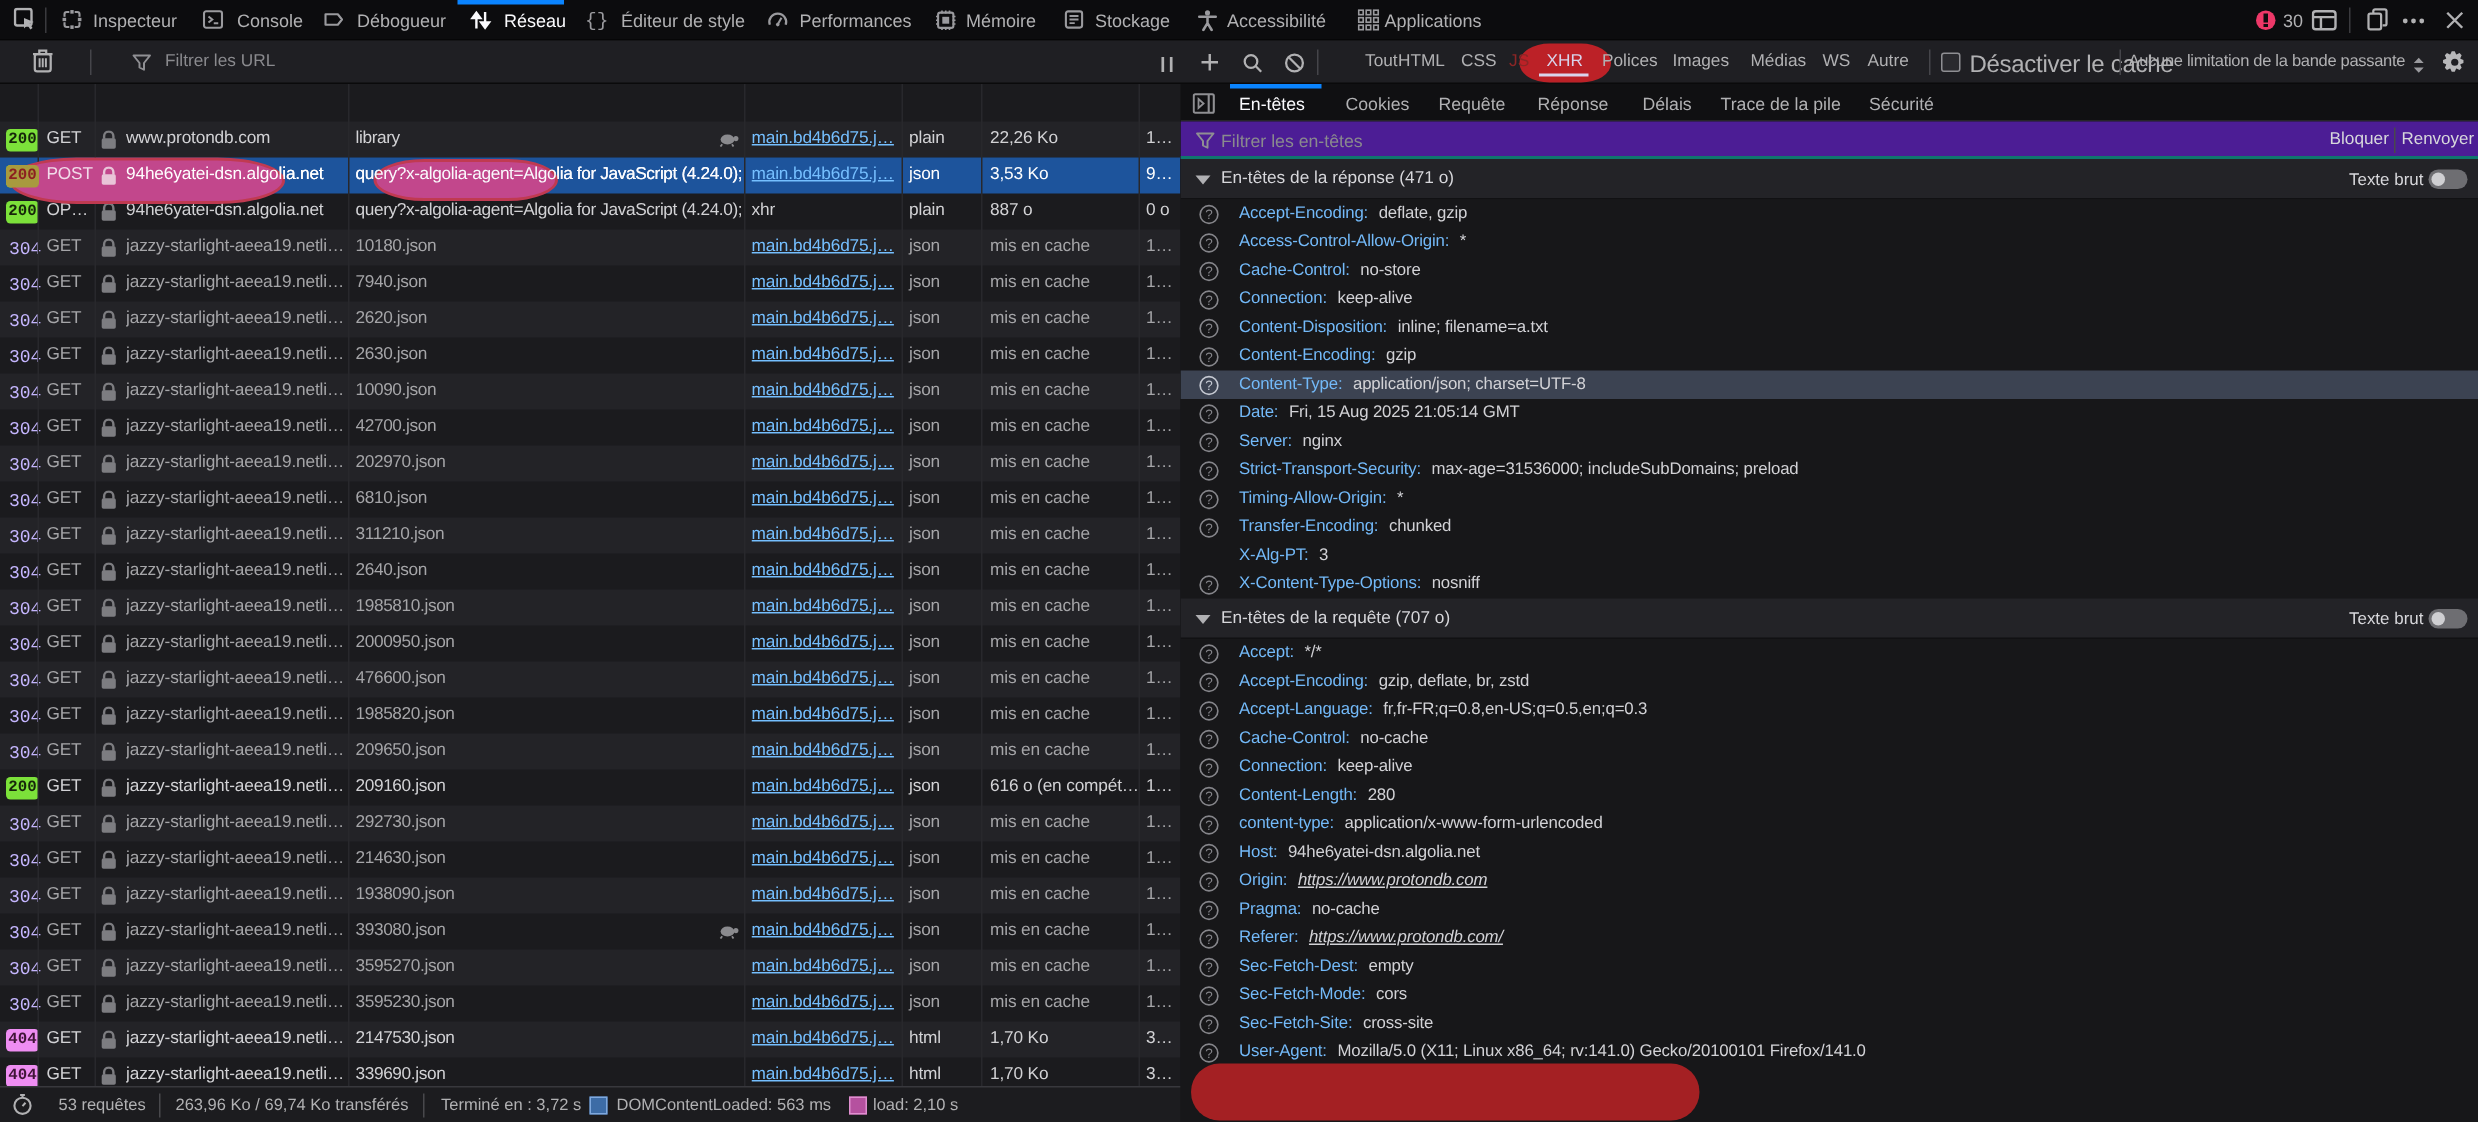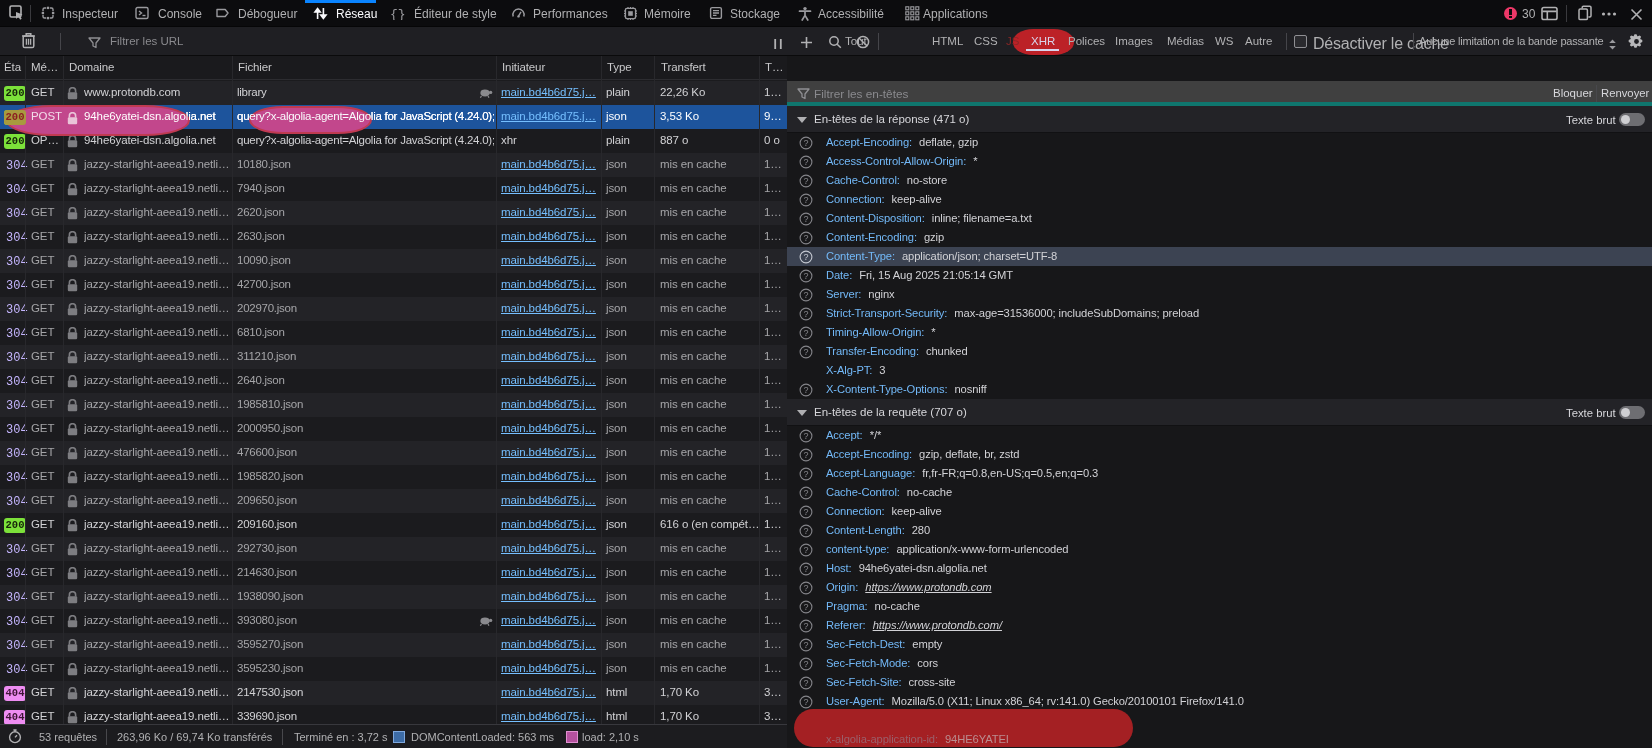--- a/index.html
+++ b/index.html
@@ -41,21 +41,21 @@
 .tur{position:absolute;left:479px;top:8px}
 .csep{position:absolute;top:0;width:1px;height:668px;background:#28282c;z-index:5}
 
 #sb{position:absolute;left:0;top:668px;width:787px;height:32px;background:#1c1c1f;border-top:1px solid #38383d;z-index:9}
 #sb span{position:absolute;top:6px;font-size:11px;color:#b1b1b3;white-space:nowrap}
 .sw{position:absolute;top:6px;width:12px;height:12px}
 
 #rp{left:787px;top:56px;width:865px;height:692px;background:#171719;overflow:hidden}
 #rtabs{position:absolute;left:0;top:0;width:865px;height:25px;background:#101012;border-bottom:1px solid #262629}
 #rtabs span{position:absolute;top:6px;font-size:11.8px;color:#b1b1b3;white-space:nowrap}
-#rfil{position:absolute;left:0;top:25px;width:865px;height:25px;background:#404040;border-bottom:4px solid #0f766e}
+#rfil{position:absolute;left:0;top:25px;width:865px;height:25px;background:#4c1d95;border-bottom:2px solid #0f766e}
 #rfil span{position:absolute;top:6px;font-size:11.8px;color:#8a8a8e}
 .secbar{position:absolute;left:0;width:865px;height:27px;background:#232327;border-bottom:1px solid #111113}
 .secbar .tt{position:absolute;left:27px;top:7px;font-size:11.5px;color:#d7d7db;white-space:nowrap}
 .tri{position:absolute;left:10px;top:11px;width:0;height:0;border-left:5px solid transparent;border-right:5px solid transparent;border-top:6px solid #b0b0b3}
 .raw{position:absolute;top:7.5px;font-size:11.3px;color:#d7d7db}
 .tog{position:absolute;top:7px;width:26px;height:13px;border-radius:7px;background:#6e6e72}
 .tog i{position:absolute;left:2px;top:2px;width:9px;height:9px;border-radius:50%;background:#cfcfd2}
 .hrow{position:absolute;left:0;width:865px;height:19px;font-size:11.2px;letter-spacing:-0.1px;white-space:nowrap;line-height:19px;padding-left:39px}
 .hrow.hl{background:#3c4352}
 .qi{position:absolute;left:12px;top:2.5px;color:#85858a}
@@ -187,21 +187,21 @@
         </svg></span>
 <span class="abs" style="left:856px;top:8px"><svg width="14" height="14" viewBox="0 0 14 14">
           <circle cx="7" cy="7" r="5.6" fill="none" stroke="#b1b1b3" stroke-width="1.5"></circle>
           <path d="M3 3l8 8" stroke="#b1b1b3" stroke-width="1.5"></path>
         </svg></span>
 <div class="sep2" style="left:878px"></div>
 <div class="ell" style="left:1013px;top:2px;width:61px;height:25.5px;border-radius:20px/12.7px;background:#bc2127"></div>
 <span class="fbtn above" style="left:1006px;color:#8c2626">JS</span>
 <span class="fbtn above" style="left:1031px;color:#d8d3ea">XHR</span>
 <div class="abs above" style="left:1026px;top:21.5px;width:33px;height:2.6px;background:#d9d4ec"></div>
-<span class="fbtn above" style="left:845px">Tout</span>
+<span class="fbtn above" style="left:910px">Tout</span>
 <span class="fbtn above" style="left:932px">HTML</span>
 <span class="fbtn above" style="left:974px">CSS</span>
 <span class="fbtn above" style="left:1068px">Polices</span>
 <span class="fbtn above" style="left:1115px">Images</span>
 <span class="fbtn above" style="left:1167px">Médias</span>
 <span class="fbtn above" style="left:1215px">WS</span>
 <span class="fbtn above" style="left:1245px">Autre</span>
 <div class="sep2" style="left:1286px"></div>
 <span class="abs" style="left:1294px;top:7.5px;width:13px;height:13px;border:1px solid #8f8f93;border-radius:2px;background:#2a2a2e"></span>
 <span class="fbtn" style="left:1313px;font-size:16px;letter-spacing:-0.2px">Désactiver le cache</span>
@@ -209,30 +209,20 @@
 <span class="fbtn" style="left:1419px;font-size:11px;letter-spacing:-0.2px">Aucune limitation de la bande passante</span>
 <span class="abs" style="left:1608px;top:8.5px"><svg width="9" height="11" viewBox="0 0 9 11">
           <path d="M4.5 0.5L7.8 4H1.2zM4.5 10.5L1.2 7h6.6z" fill="#9a9a9e"></path>
         </svg></span>
 <span class="abs" style="left:1628px;top:6px"><svg width="17" height="17" viewBox="0 0 17 17">
           <path d="M8.5 1.2l.9 2 .3.1 2-.9 1.4 1.4-.9 2 .1.3 2 .9v2l-2 .9-.1.3.9 2-1.4 1.4-2-.9-.3.1-.9 2h-2l-.9-2-.3-.1-2 .9-1.4-1.4.9-2-.1-.3-2-.9v-2l2-.9.1-.3-.9-2 1.4-1.4 2 .9.3-.1.9-2z" fill="#b8b8ba"></path>
           <circle cx="8.5" cy="8.5" r="2.4" fill="#1f1f23"></circle>
         </svg></span>
 </div>
 <div class="abs" id="lp">
-<div id="lh">
-        <span style="left:4px">Éta</span>
-        <span style="left:31px">Mé…</span>
-        <span style="left:69px">Domaine</span>
-        <span style="left:238px">Fichier</span>
-        <span style="left:502px">Initiateur</span>
-        <span style="left:607px">Type</span>
-        <span style="left:661px">Transfert</span>
-        <span style="left:765px">T…</span>
-      </div>
 <div class="row lt" style="top:25px">
 <span class="b200">200</span>
 <span class="cell met lt2">GET</span>
 <svg class="lk" width="11" height="13" viewBox="0 0 11 13">
           <path d="M2.4 5.5V3.8a3.1 3.1 0 0 1 6.2 0v1.7" fill="none" stroke="currentColor" stroke-width="1.6"></path>
           <rect x="0.8" y="5.2" width="9.4" height="7" rx="1.2" fill="currentColor"></rect>
         </svg>
 <span class="cell dom lt2">www.protondb.com</span>
 <span class="cell fil lt2">library</span>
 <svg class="tur" width="14" height="9" viewBox="0 0 14 9">
@@ -643,20 +633,35 @@
 <span style="left:117px">263,96 Ko / 69,74 Ko transférés</span>
 <span class="abs" style="left:282px;top:4px;width:1px;height:16px;background:#48484c"></span>
 <span style="left:294px">Terminé en : 3,72 s</span>
 <span class="sw" style="left:393px;background:#3d6ca6;border:1.5px solid #7fa8dd"></span>
 <span style="left:411px">DOMContentLoaded: 563 ms</span>
 <span class="sw" style="left:566px;background:#b5519f;border:1.5px solid #e08fd0"></span>
 <span style="left:582px">load: 2,10 s</span>
 </div>
 </div>
 <div class="abs" id="rp">
+<div id="rtabs">
+<span class="abs" style="left:8px;top:6px"><svg width="15" height="14" viewBox="0 0 15 14">
+            <rect x="0.8" y="0.8" width="13.4" height="12.4" rx="1" fill="none" stroke="#8f8f93" stroke-width="1.4"></rect>
+            <path d="M10.8 1v12" stroke="#8f8f93" stroke-width="1.4"></path>
+            <path d="M4 4l3.4 3L4 10z" fill="none" stroke="#8f8f93" stroke-width="1.2"></path>
+          </svg></span>
+<div class="abs" style="left:33px;top:0;width:61px;height:2.5px;background:#0a84ff"></div>
+<span style="left:39px;color:#fbfbfe">En-têtes</span>
+<span style="left:110px;">Cookies</span>
+<span style="left:172px;">Requête</span>
+<span style="left:238px;">Réponse</span>
+<span style="left:308px;">Délais</span>
+<span style="left:360px;">Trace de la pile</span>
+<span style="left:459px;">Sécurité</span>
+</div>
 <div id="rfil">
 <span class="abs" style="left:10px;top:6px"><svg width="13" height="13" viewBox="0 0 13 13">
             <path d="M1 2h11L8 7v4.5L5 10V7z" fill="none" stroke="#8f8f93" stroke-width="1.3" stroke-linejoin="round"></path>
           </svg></span>
 <span style="left:27px">Filtrer les en-têtes</span>
 <span style="left:766px;color:#d7d7db;font-size:11.5px">Bloquer</span>
 <span class="abs" style="left:809px;top:4px;width:1px;height:17px;background:#48484c"></span>
 <span style="left:814px;color:#d7d7db;font-size:11.3px">Renvoyer</span>
 </div>
 <div class="secbar" style="top:50px">
@@ -868,16 +873,13 @@
         </svg>
 <span class="hname">Sec-Fetch-Site:</span><span class="hval">cross-site</span>
 </div>
 <div class="hrow" style="top:636px;">
 <svg class="qi" width="14" height="14" viewBox="0 0 14 14">
           <circle cx="7" cy="7" r="5.9" fill="none" stroke="currentColor" stroke-width="1.1"></circle>
           <text x="7" y="10.2" text-anchor="middle" font-size="9" font-family="Liberation Sans,sans-serif" fill="currentColor">?</text>
         </svg>
 <span class="hname">User-Agent:</span><span class="hval">Mozilla/5.0 (X11; Linux x86_64; rv:141.0) Gecko/20100101 Firefox/141.0</span>
 </div>
-<div class="hrow" style="top:674px;z-index:25">
-<span class="hname" style="color:#9b5f6a">x-algolia-application-id:</span><span class="hval" style="color:#bb8d90">94HE6YATEI</span>
-</div>
 </div>
 </div>
 </body></html>

